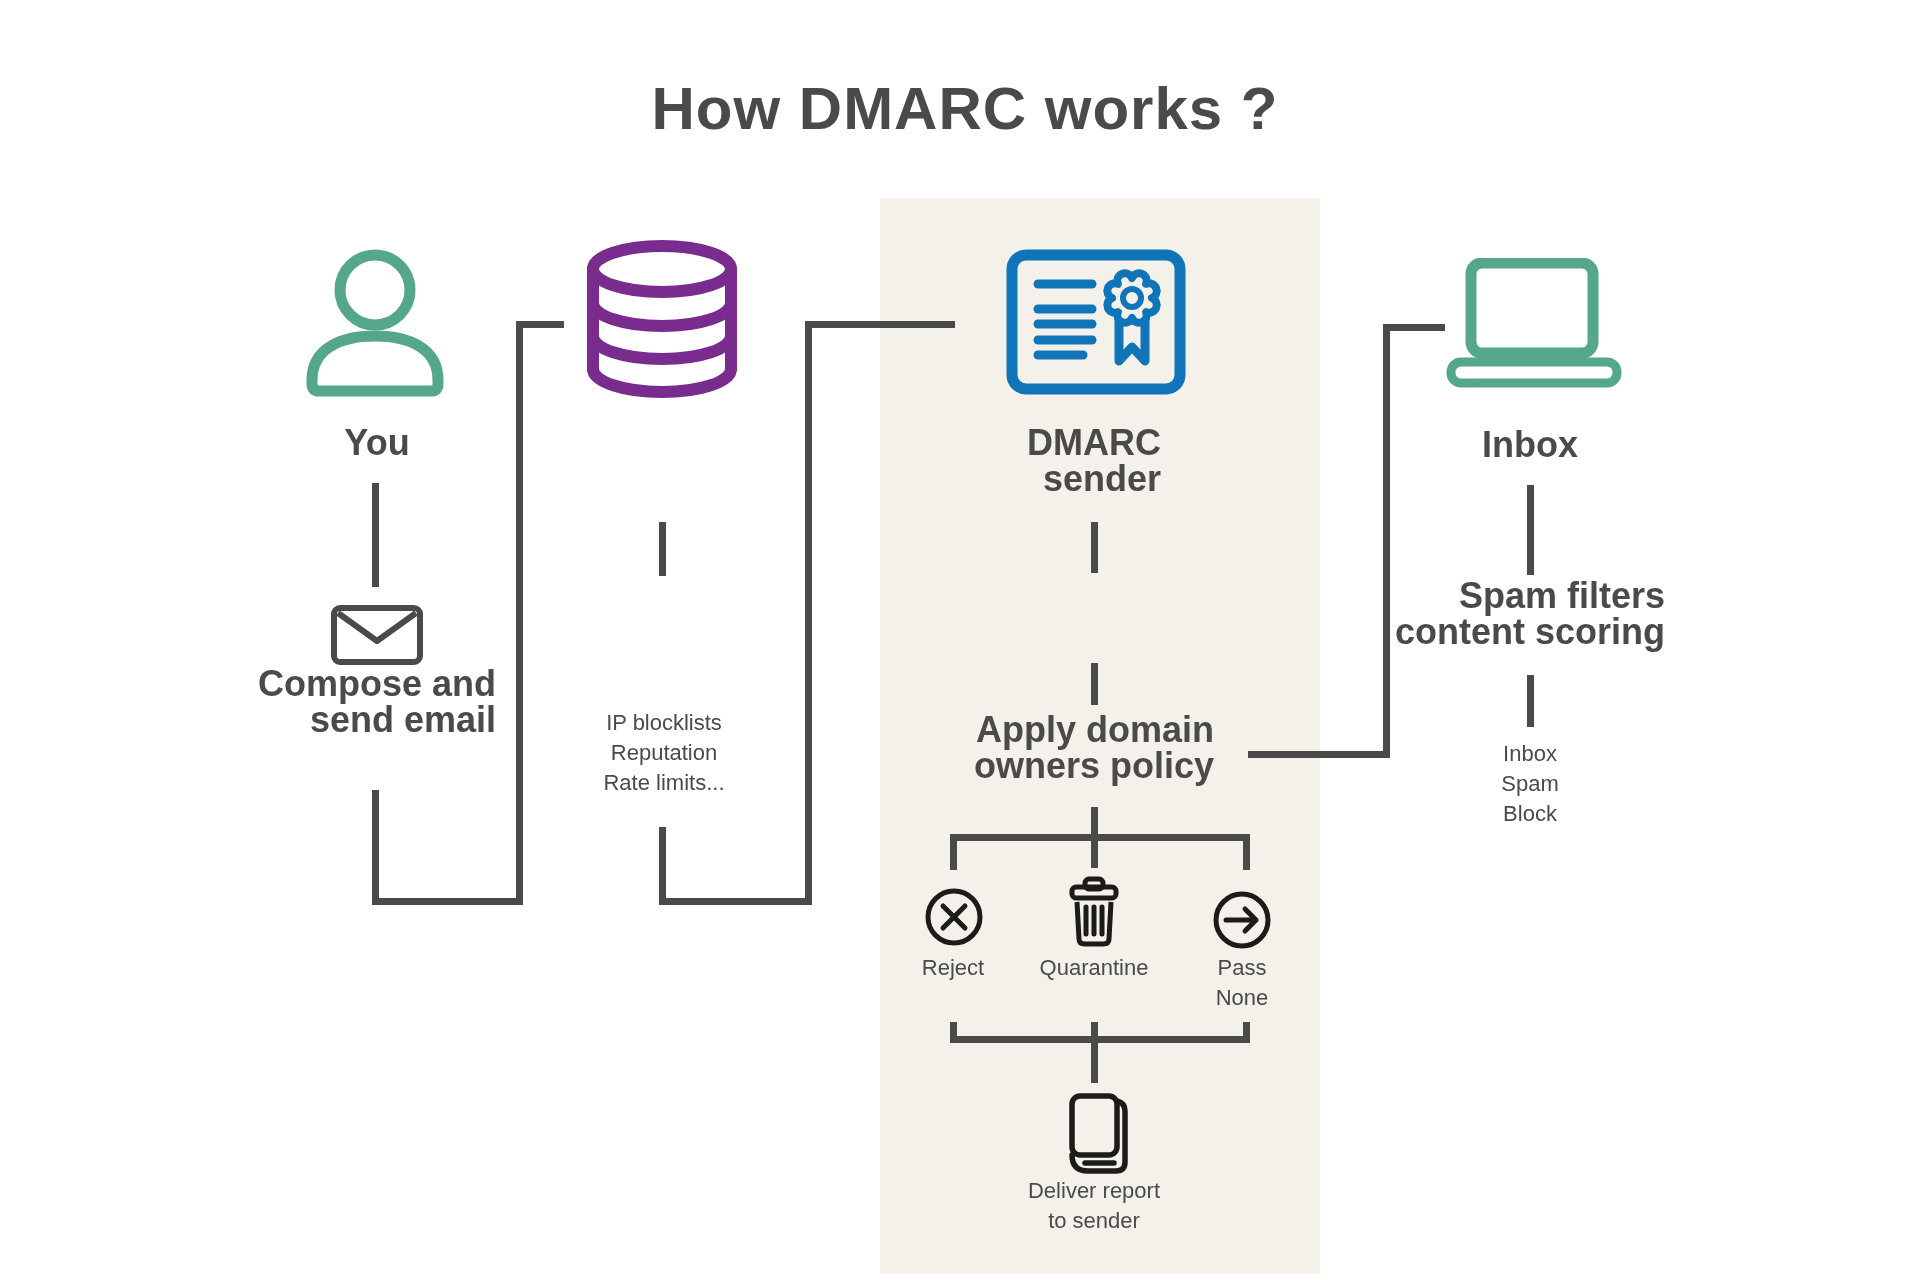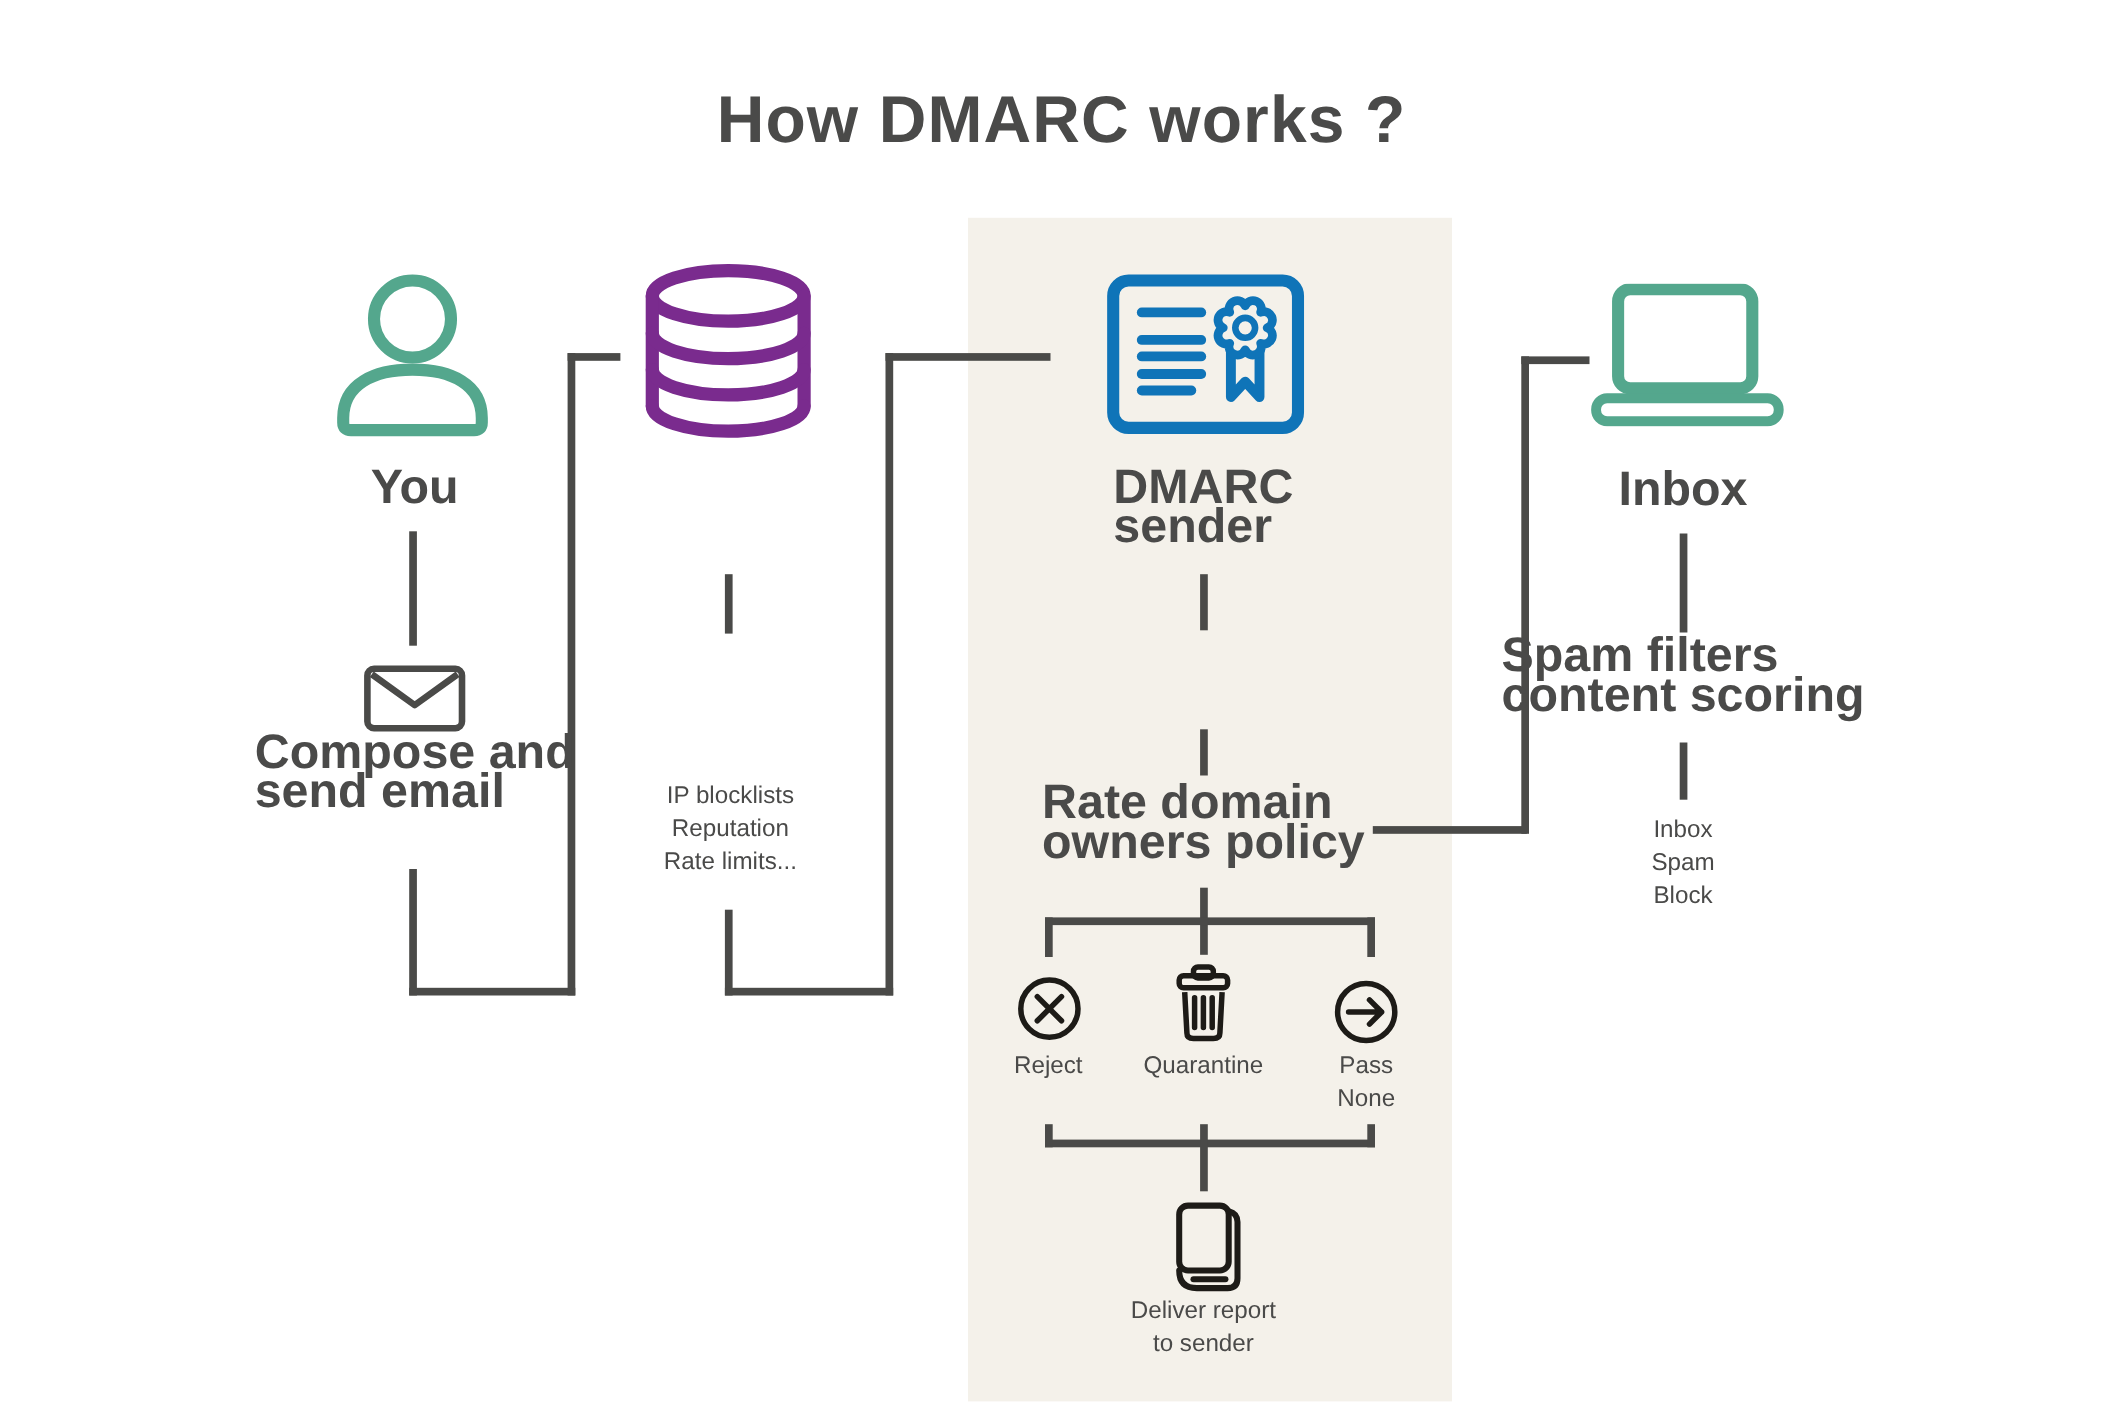--- a/index.html
+++ b/index.html
@@ -14,22 +14,22 @@
     margin:0; font-size:60px; font-weight:bold; color:var(--text,#4a4a49);
     white-space:nowrap; letter-spacing:1px;
   }
   .panel {
     position:absolute; left:880px; top:162px; width:440px; height:1076px;
     background:var(--panel,#f4f1ea);
   }
   .line { position:absolute; background:var(--line,#4a4a48); }
   .lbl {
     position:absolute; transform:translateX(-50%);
-    font-size:44px; font-weight:bold; color:var(--text,#4a4a49);
-    line-height:36px; text-align:left; white-space:pre-line;
+    font-size:36px; font-weight:bold; color:var(--text,#4a4a49);
+    line-height:36px; text-align:right; white-space:pre-line;
   }
   .sub {
     position:absolute; transform:translateX(-50%);
     font-size:22px; font-weight:normal; color:var(--text,#4a4a49);
     line-height:30px; text-align:center; white-space:pre-line;
   }
   .ic { position:absolute; }
   .teal  { color:var(--teal,#54a78d); }
   .purple{ color:var(--purple,#7a2b8e); }
   .blue  { color:var(--blue,#0f74b8); }
@@ -139,21 +139,21 @@
   </svg>
 
   <div class="lbl" style="left:377px;top:389px">You</div>
   <div class="lbl" style="left:377px;top:630px">Compose and
 send email</div>
   <div class="sub" style="left:664px;top:672px">IP blocklists
 Reputation
 Rate limits...</div>
   <div class="lbl" style="left:1094px;top:389px">DMARC
 sender</div>
-  <div class="lbl" style="left:1094px;top:676px">Rate domain
+  <div class="lbl" style="left:1094px;top:676px">Apply domain
 owners policy</div>
   <div class="sub" style="left:953px;top:917px">Reject</div>
   <div class="sub" style="left:1094px;top:917px">Quarantine</div>
   <div class="sub" style="left:1242px;top:917px">Pass
 None</div>
   <div class="sub" style="left:1094px;top:1140px">Deliver report
 to sender</div>
   <div class="lbl" style="left:1530px;top:391px">Inbox</div>
   <div class="lbl" style="left:1530px;top:542px">Spam filters
 content scoring</div>

